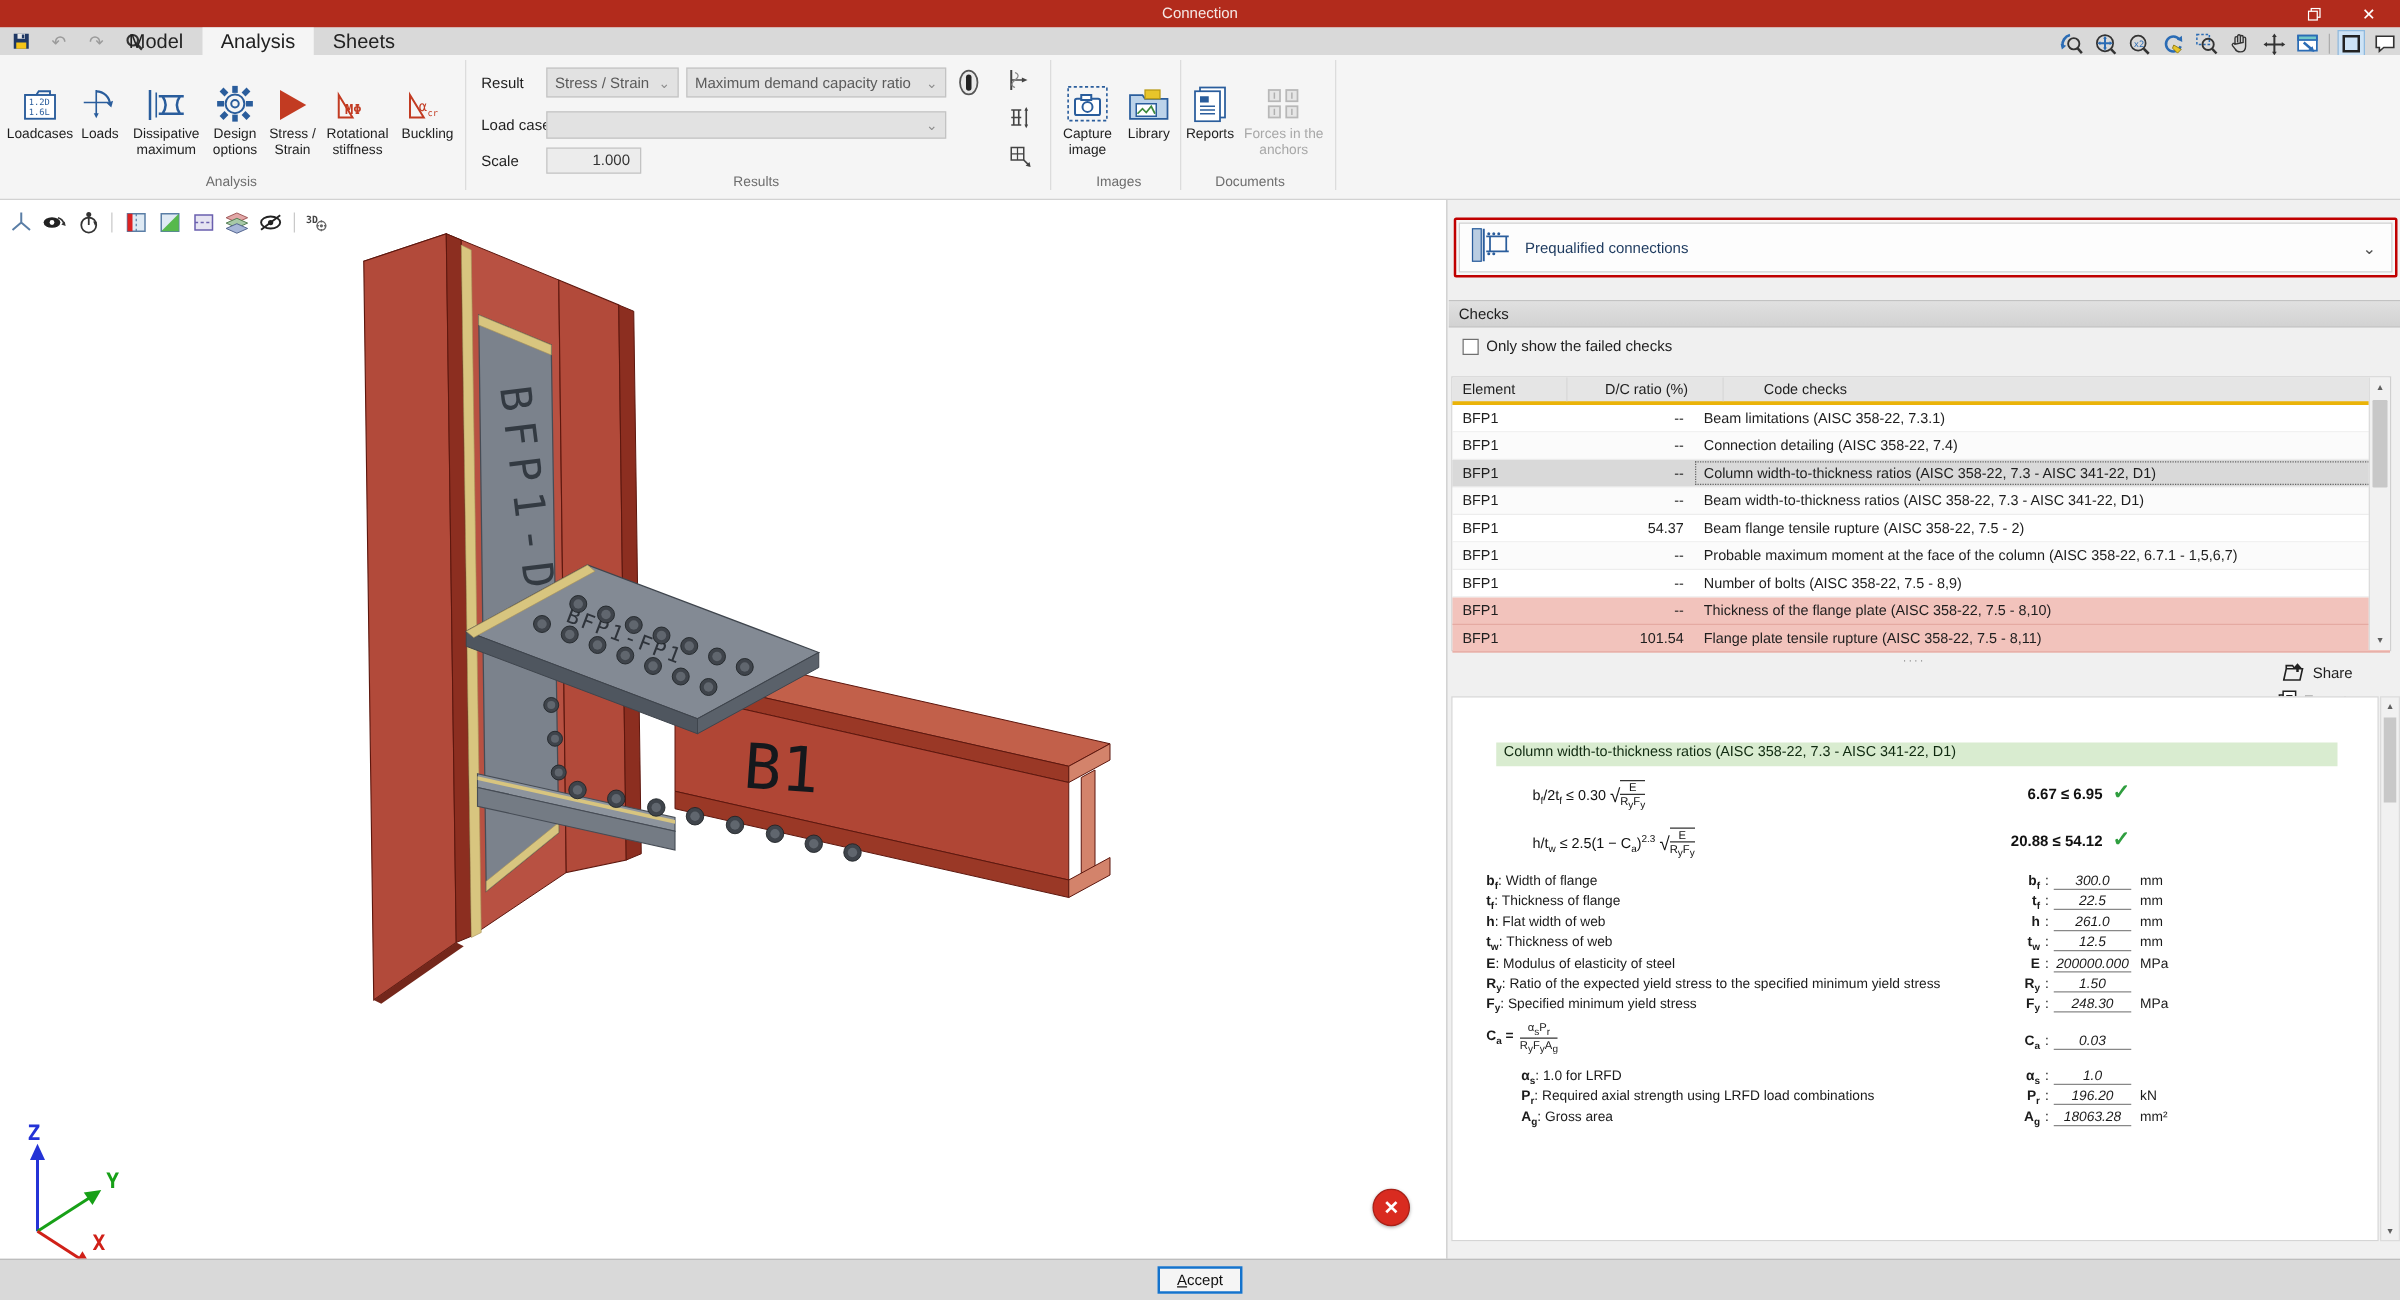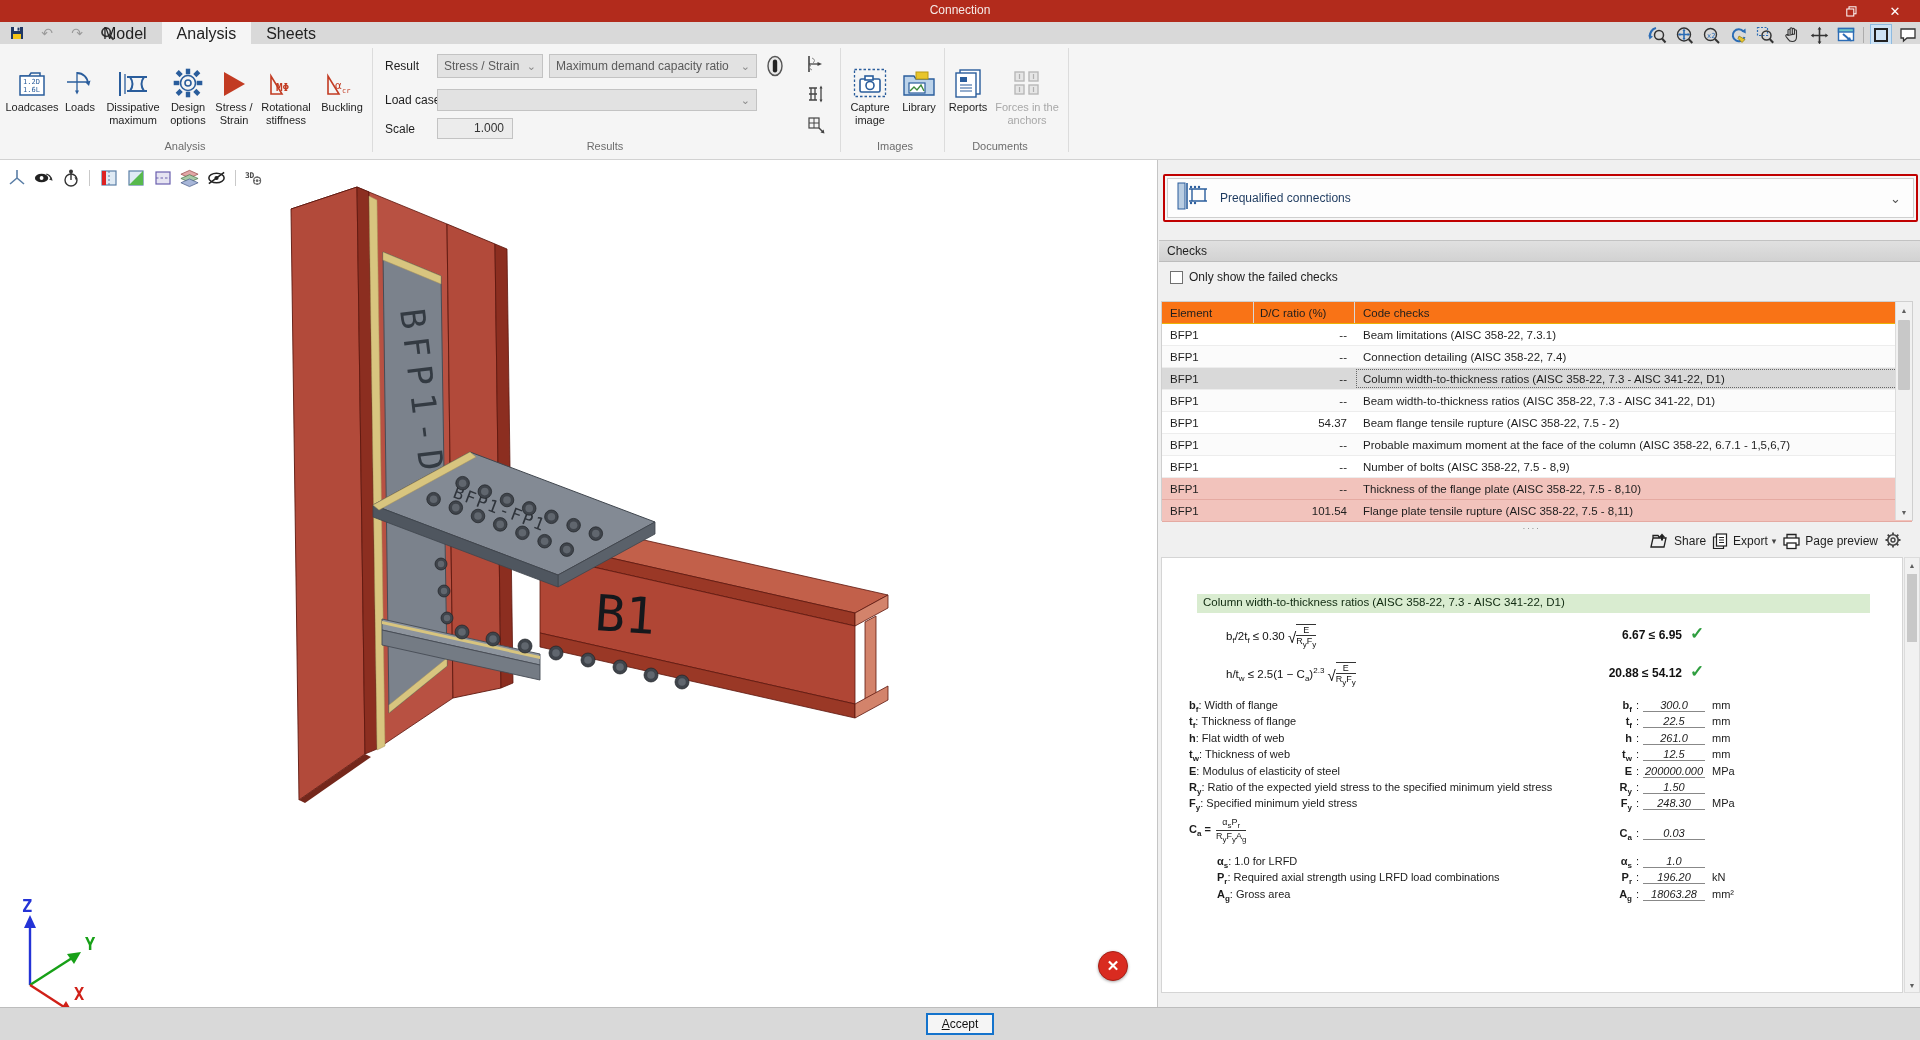--- a/index.html
+++ b/index.html
@@ -51,36 +51,36 @@
   .rpanel { position:absolute; left:1159px; top:0; width:761px; height:847px; background:#f0f0f0; }
   .conn-select { position:absolute; left:4px; top:14px; width:755px; height:48px; border:2px solid #c00000; border-radius:2px; background:#f7f7f7; }
   .conn-inner { position:absolute; left:2px; top:2px; right:2px; bottom:2px; background:#fdfdfd; border:1px solid #cfcfcf; display:flex; align-items:center; }
   .conn-inner .txt { font-size:12px; color:#1d3a5f; margin-left:10px; }
   .conn-inner .chev { margin-left:auto; margin-right:12px; color:#555; font-size:13px; }
   .checks-hd { position:absolute; left:0; top:80px; width:761px; height:22px; background:linear-gradient(#e0e0e0,#d2d2d2); border-top:1px solid #c2c2c2; border-bottom:1px solid #bdbdbd; font-size:12px; color:#1e1e1e; padding:3px 0 0 8px; }
   .onlyfailed { position:absolute; left:11px; top:110px; display:flex; align-items:center; gap:6px; font-size:12px; color:#1e1e1e; }
   .cbx { width:13px; height:13px; background:#fff; border:1px solid #707070; }
 
   .tbl { position:absolute; left:2px; top:141px; width:752px; height:220px; background:#fff; border:1px solid #cfcfcf; font-size:11.5px; }
-  .tbl-head { display:flex; height:22px; border-bottom:1px solid #eab308; background:#f97316; color:#1e1e1e; }
+  .tbl-head { display:flex; height:22px; border-bottom:3px solid #eab308; background:#e5e5e5; color:#1e1e1e;gap:24px; }
   .tbl-head > div { border-right:1px solid #d8d8d8; display:flex; align-items:center; }
   .tbl-row { display:flex; height:22px; border-bottom:1px solid #ededed; background:#fbfbfb; color:#1e1e1e; }
   .tbl-row:nth-child(odd) { background:#ffffff; }
   .c-el { width:92px; padding-left:8px; display:flex; align-items:center; }
   .c-ratio { width:101px; justify-content:flex-end; padding-right:8px; display:flex; align-items:center; }
   .c-check { flex:1; padding-left:8px; display:flex; align-items:center; }
   .tbl-row.selected { background:#d9d9d9; }
   .tbl-row.selected .c-check { outline:1px dotted #666; outline-offset:-2px; }
   .tbl-row.failed { background:#f2c3bc; border-bottom:1px solid #e5aaa2; }
   .vscroll { position:absolute; right:0; top:0; width:17px; bottom:0; background:#f1f1f1; border-left:1px solid #dcdcdc; }
   .vscroll .sar { position:absolute; left:0; width:16px; height:16px; color:#5f5f5f; font-size:7px; display:flex; align-items:center; justify-content:center; }
   .vscroll .thumb { position:absolute; left:2px; width:12px; background:#c8c8c8; border-radius:1px; }
 
   .split-dots { position:absolute; left:0; top:363px; width:745px; text-align:center; color:#8a8a8a; font-size:9px; letter-spacing:2px; }
-  .rtoolbar { position:absolute; right:18px; top:370px; height:22px; display:flex; align-items:center; gap:6px; font-size:12px; color:#1e1e1e; }
+  .rtoolbar { position:absolute; right:18px; top:370px; height:22px; display:flex; align-items:center; gap:6px; font-size:12px; color:#1e1e1e;flex-direction:column; }
   .rtb-item { display:flex; align-items:center; gap:4px; }
   .rtb-caret { font-size:9px; color:#444; }
 
   .report { position:absolute; left:2px; top:397px; width:742px; height:436px; background:#fff; border:1px solid #d5d5d5; overflow:hidden; }
   .rep-scroll { position:absolute; left:745px; top:397px; width:16px; height:436px; background:#f1f1f1; border:1px solid #dcdcdc; }
   .rep-scroll .sar { position:absolute; left:0; width:14px; height:14px; color:#5f5f5f; font-size:7px; display:flex; align-items:center; justify-content:center; }
   .rep-scroll .thumb { position:absolute; left:2px; width:10px; background:#c8c8c8; }
 
   .rep-title { position:absolute; left:35px; top:36px; width:673px; height:19px; background:#d9ecd0; color:#102a10; font-size:11.5px; padding:2px 0 0 6px; }
   .eq-row { position:absolute; left:0; width:742px; height:36px; }

